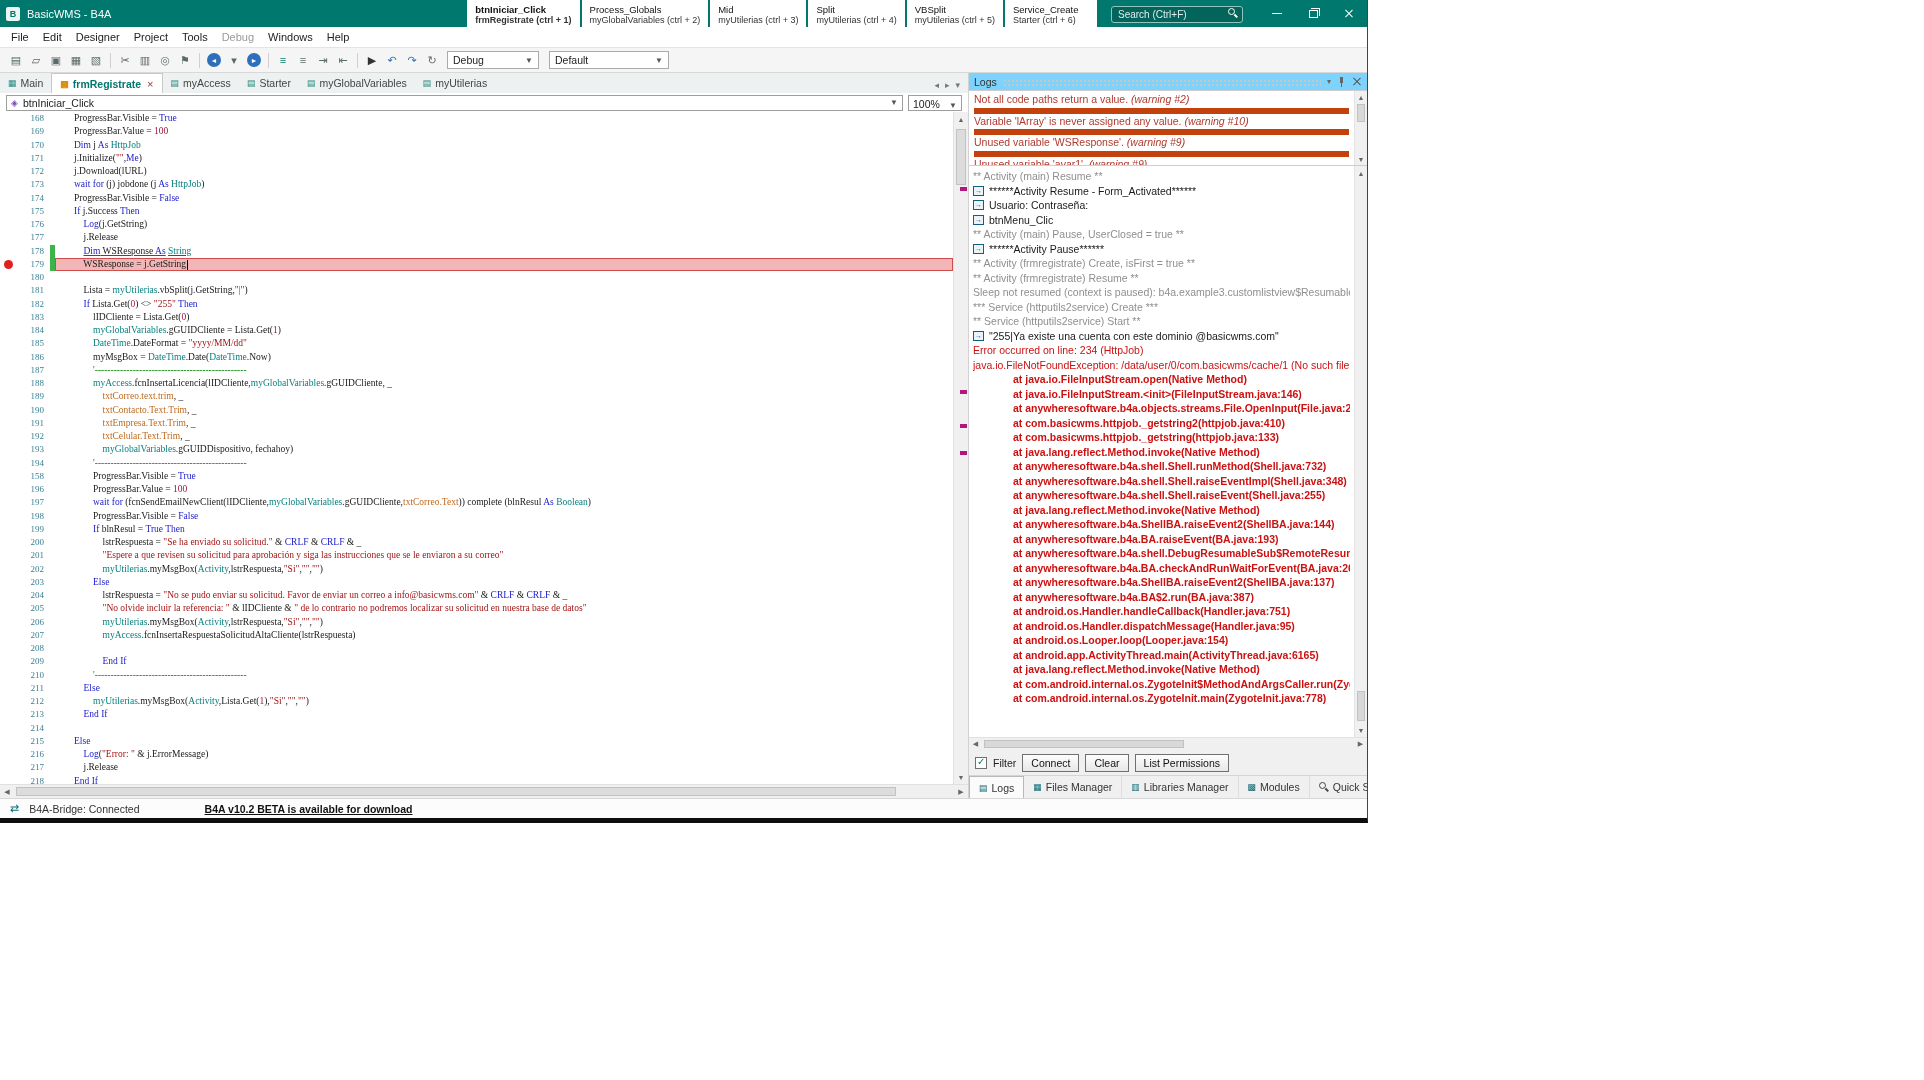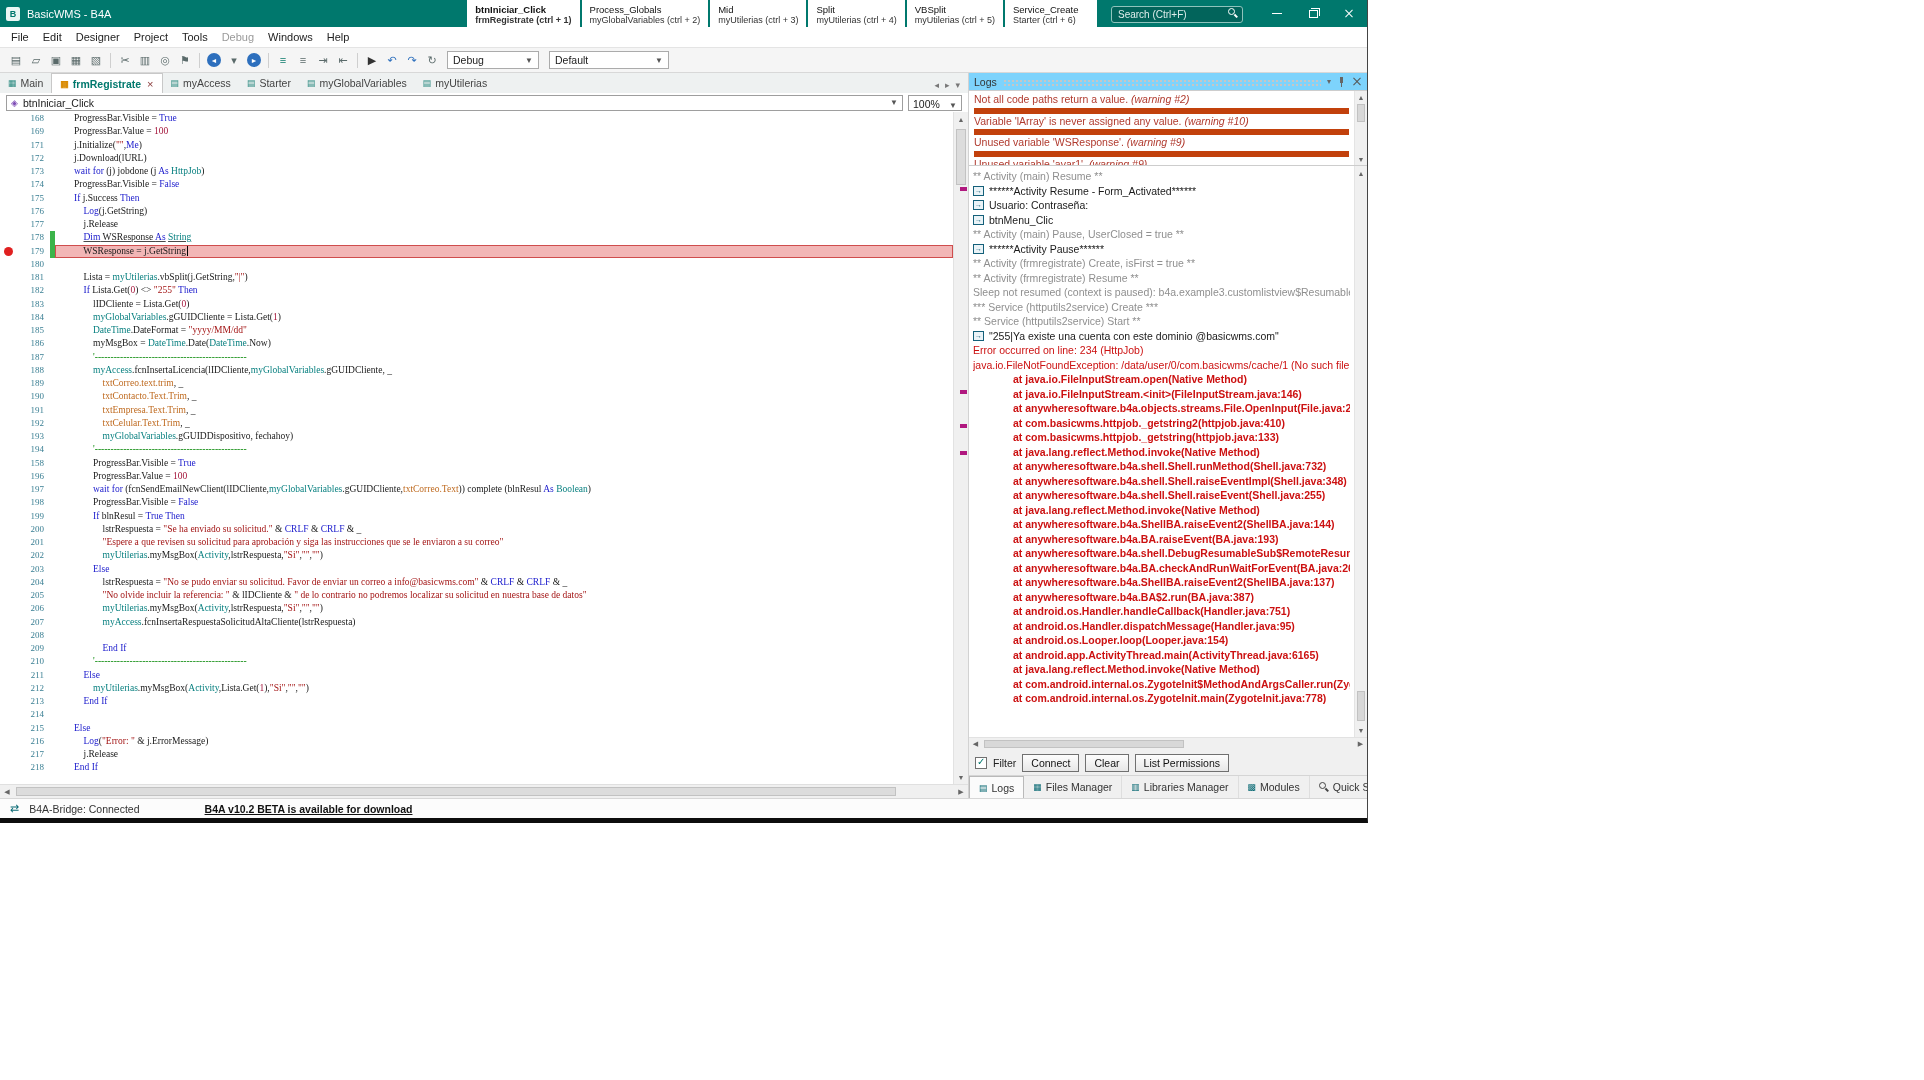--- a/index.html
+++ b/index.html
@@ -315,20 +315,26 @@
               <span class="codeline"><span class="p">        ProgressBar.Visible = </span><span class="k">True</span></span>
             </div>
             <div class="line-row">
               <span class="gut"></span>
               <span class="lnum">169</span>
               <span class="chg"></span>
               <span class="codeline"><span class="p">        ProgressBar.Value = </span><span class="n">100</span></span>
             </div>
             <div class="line-row">
               <span class="gut"></span>
+              <span class="lnum">170</span>
+              <span class="chg"></span>
+              <span class="codeline"><span class="p">        </span><span class="k">Dim</span><span class="p"> j </span><span class="k">As</span><span class="p"> </span><span class="t">HttpJob</span></span>
+            </div>
+            <div class="line-row">
+              <span class="gut"></span>
               <span class="lnum">171</span>
               <span class="chg"></span>
               <span class="codeline"><span class="p">        j.Initialize(</span><span class="s">""</span><span class="p">,</span><span class="k">Me</span><span class="p">)</span></span>
             </div>
             <div class="line-row">
               <span class="gut"></span>
               <span class="lnum">172</span>
               <span class="chg"></span>
               <span class="codeline"><span class="p">        j.Download(lURL)</span></span>
             </div>

